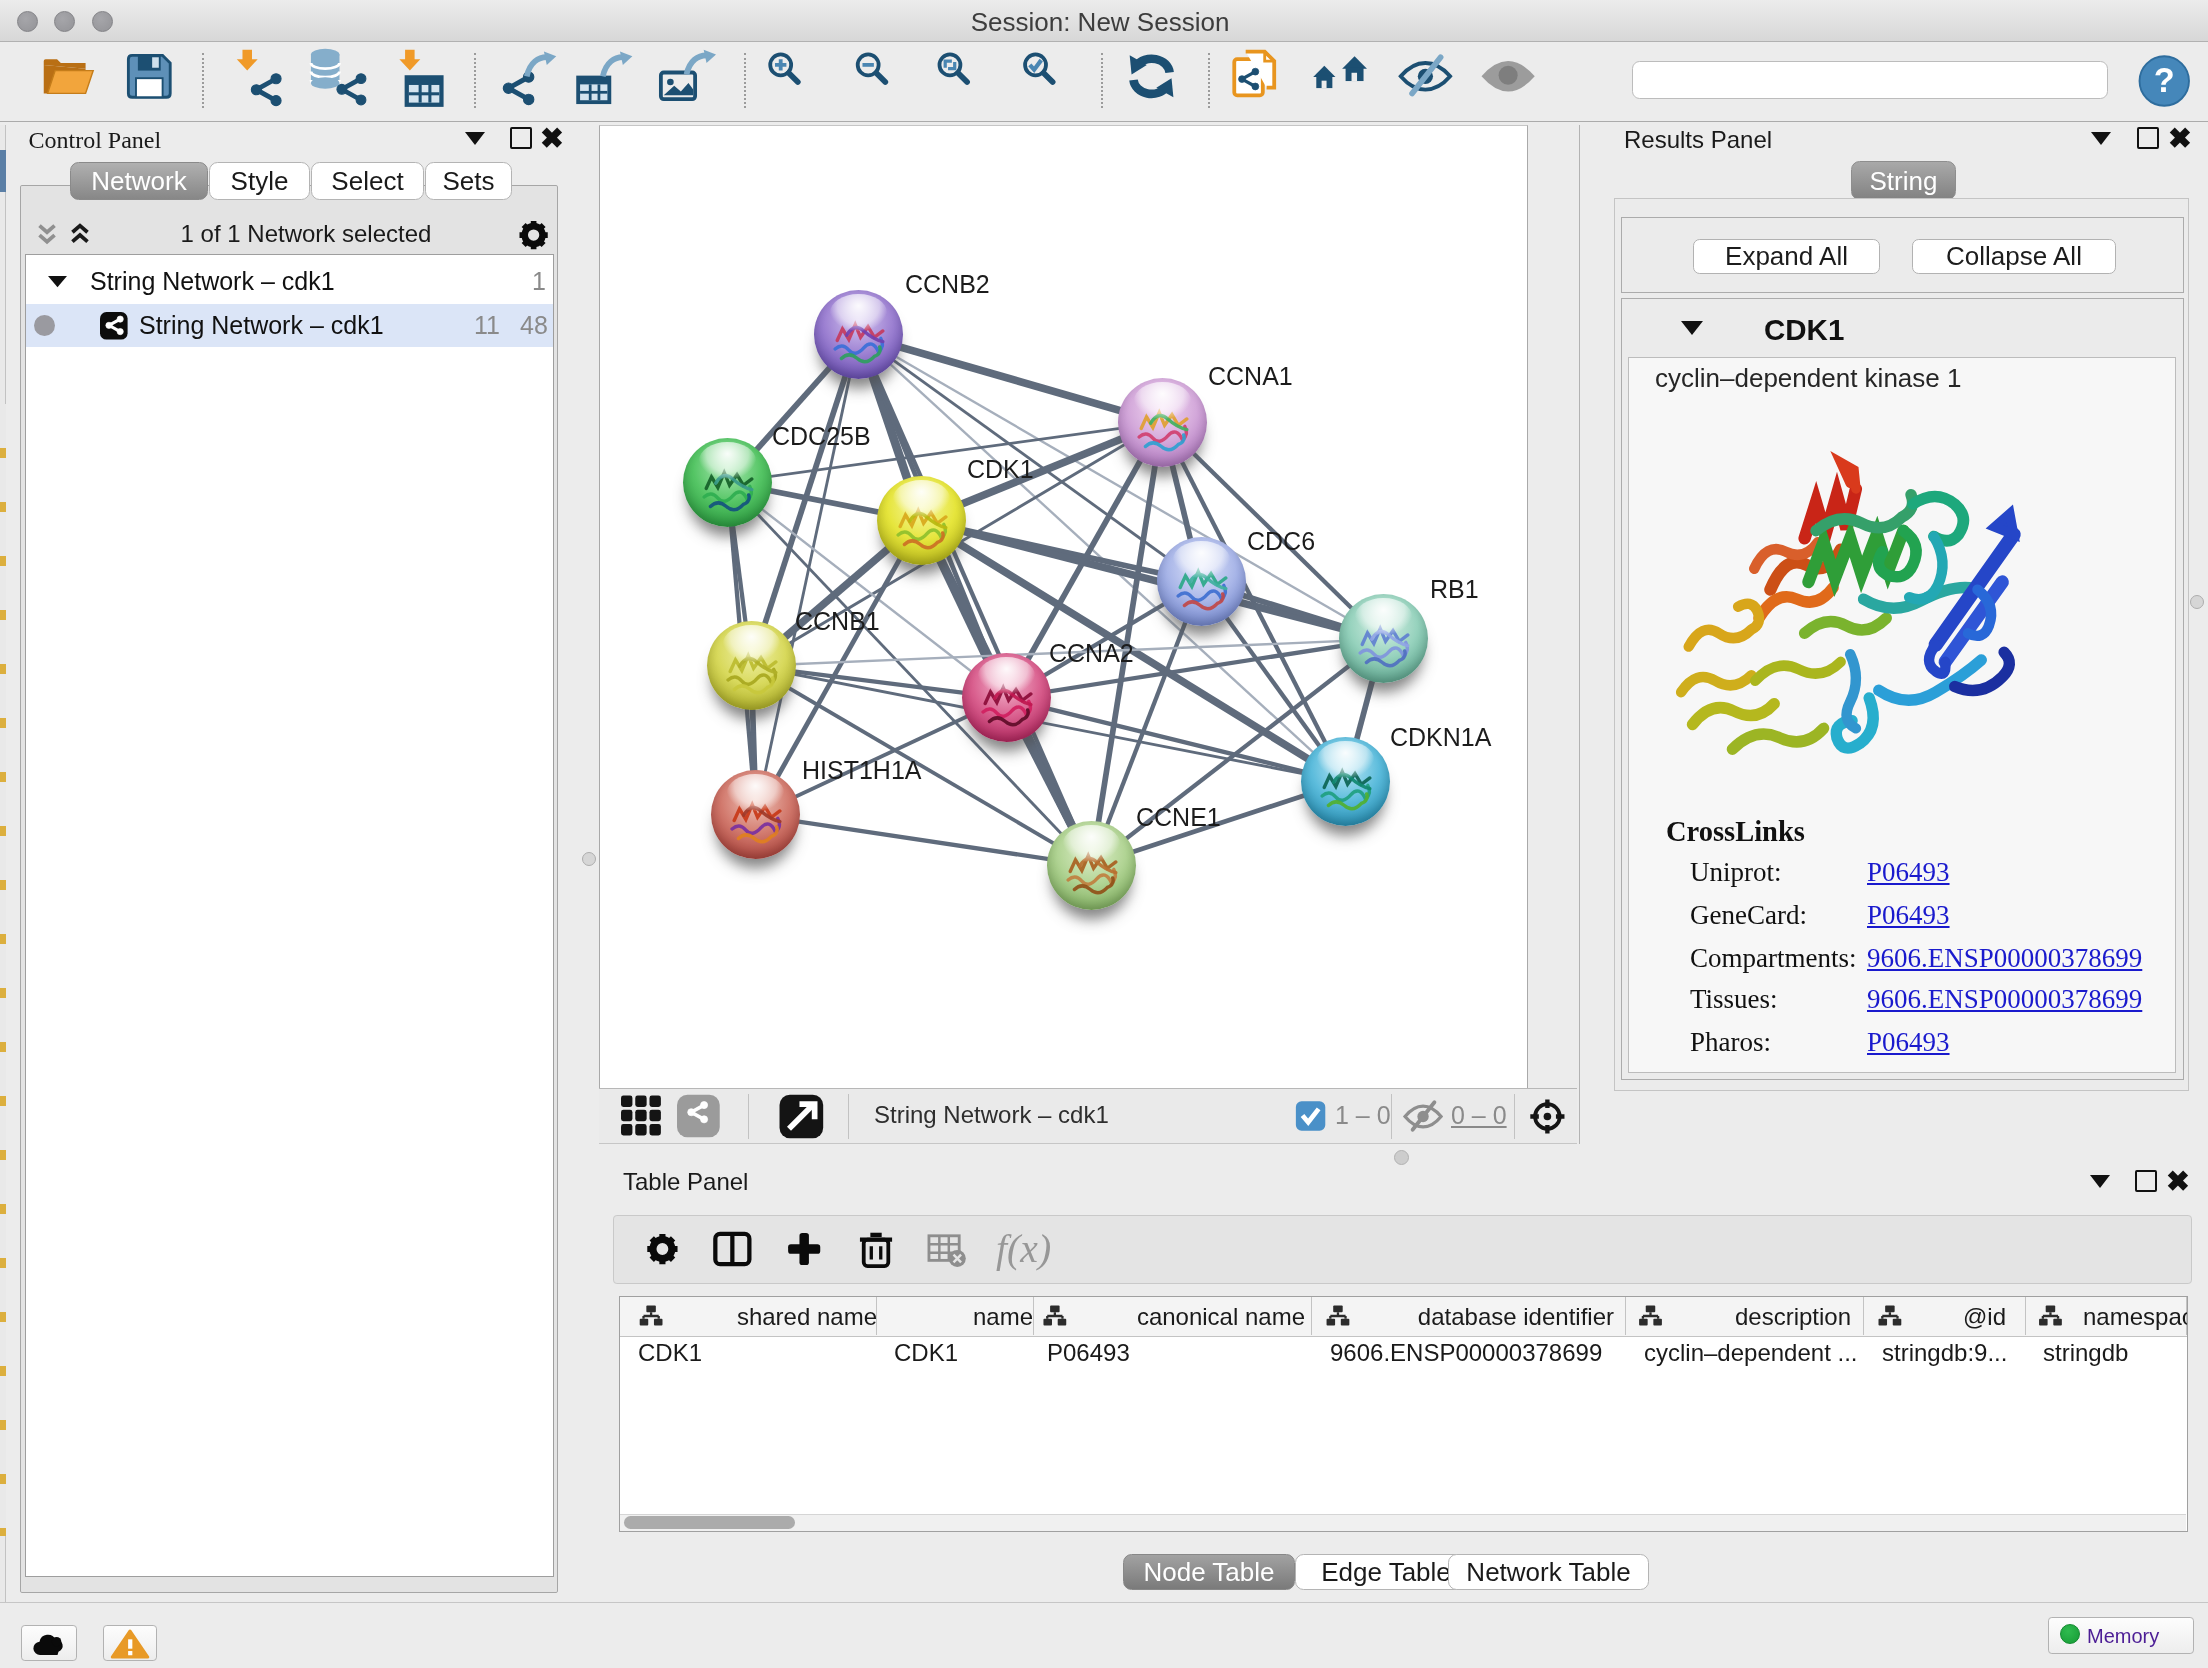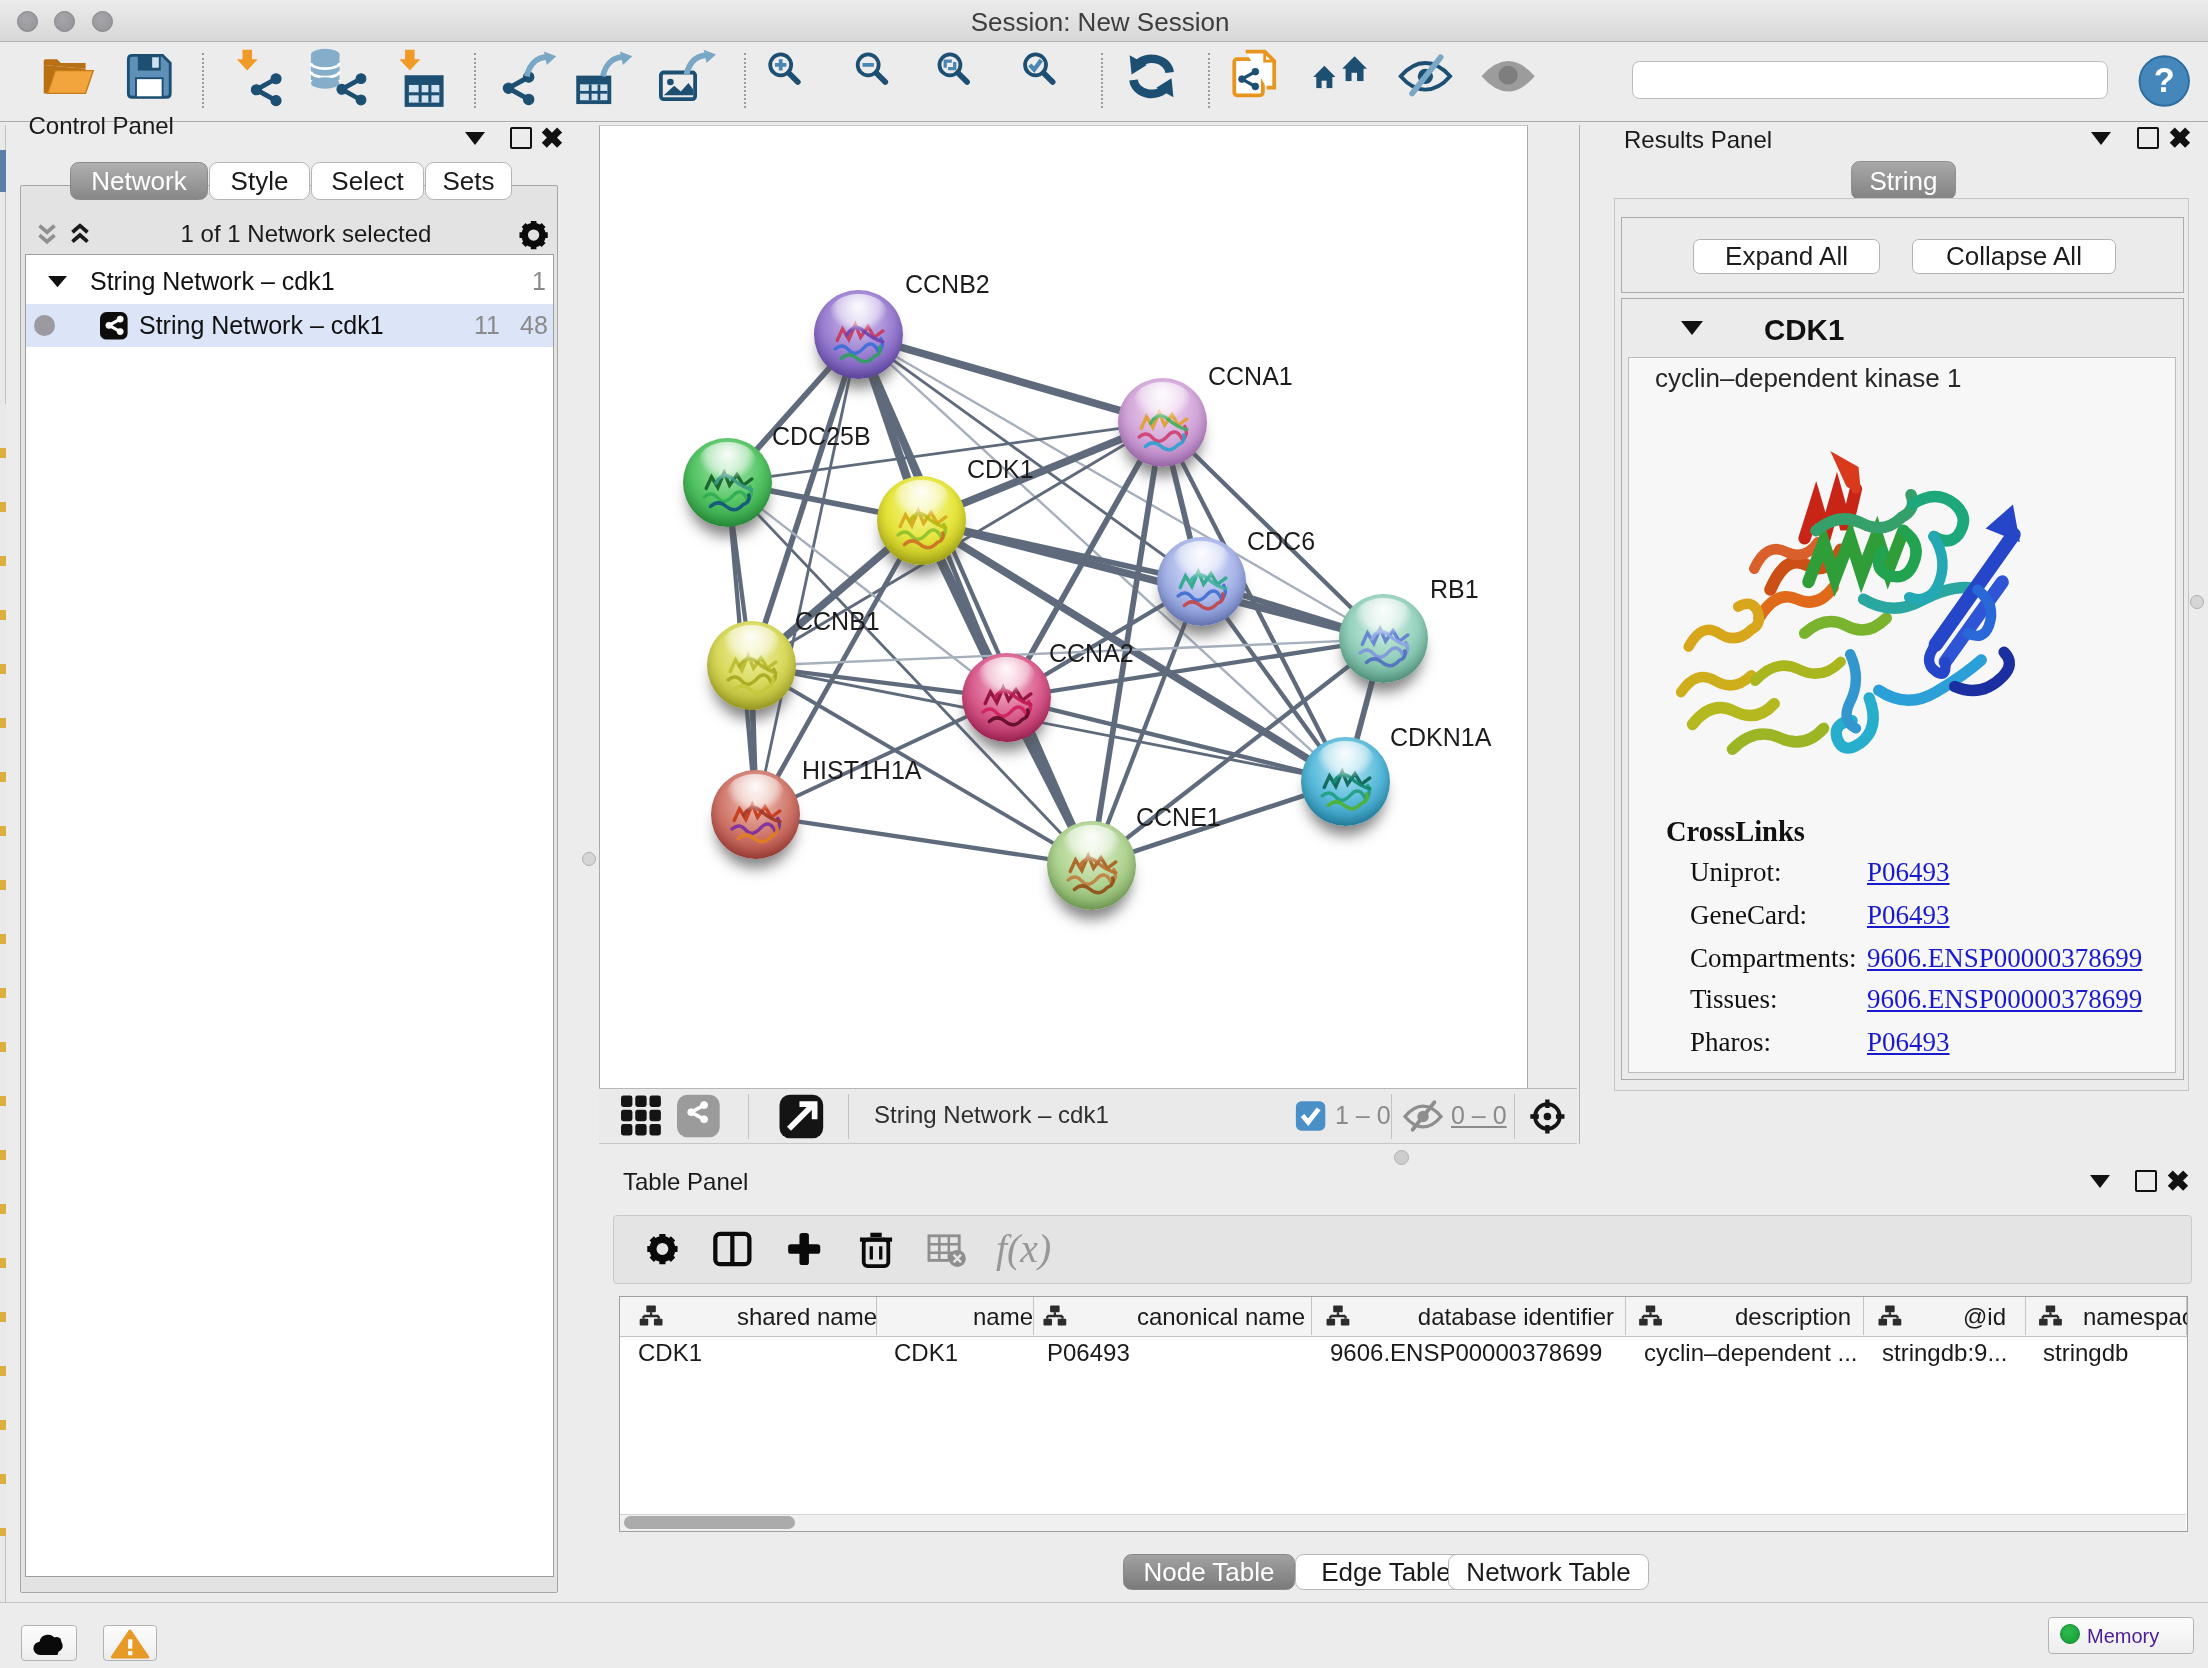--- a/index.html
+++ b/index.html
@@ -217,21 +217,21 @@
 <div class="tsep" style="left:474px;"></div>
 <div class="tsep" style="left:744px;"></div>
 <div class="tsep" style="left:1101px;"></div>
 <div class="tsep" style="left:1208px;"></div>
 <div id="searchbox" class="a"></div>
 
 <div class="a" style="left:0;top:125px;width:5.7px;height:1477px;background:#e9e9e9;border-right:1px solid #c2c2c2;"></div>
 <div class="a" style="left:0;top:150px;width:5.7px;height:42px;background:#5b7fa6;"></div>
 <div class="a" style="left:0;top:404px;width:5.7px;height:1132px;background:repeating-linear-gradient(180deg,#e9e9e9 0 44px,#dcaf3e 44px 54px);"></div>
 
-<div class="a paneltitle" style="left:28.5px;top:112px;line-height:28.5px;">Control Panel</div>
+<div class="a paneltitle" style="left:28.5px;top:126px;line-height:28.5px;font-family:Liberation Serif, serif;">Control Panel</div>
 <div class="a wbtn-tri" style="left:465px;top:132px;"></div>
 <div class="a wbtn-sq" style="left:510px;top:127px;"></div>
 <div class="a wbtn-x" style="left:540px;top:127px;">✖</div>
 <div class="tabbtn tabsel" style="left:70px;width:138px;">Network</div>
 <div class="tabbtn" style="left:209px;width:101px;">Style</div>
 <div class="tabbtn" style="left:311px;width:113px;">Select</div>
 <div class="tabbtn" style="left:425px;width:87px;">Sets</div>
 <div id="cpbox" class="a"></div>
 <svg class="a" style="left:28.5px;top:220px;" width="533" height="32" viewBox="0 0 560 34">
 <g stroke="#909090" stroke-width="4" fill="none">

